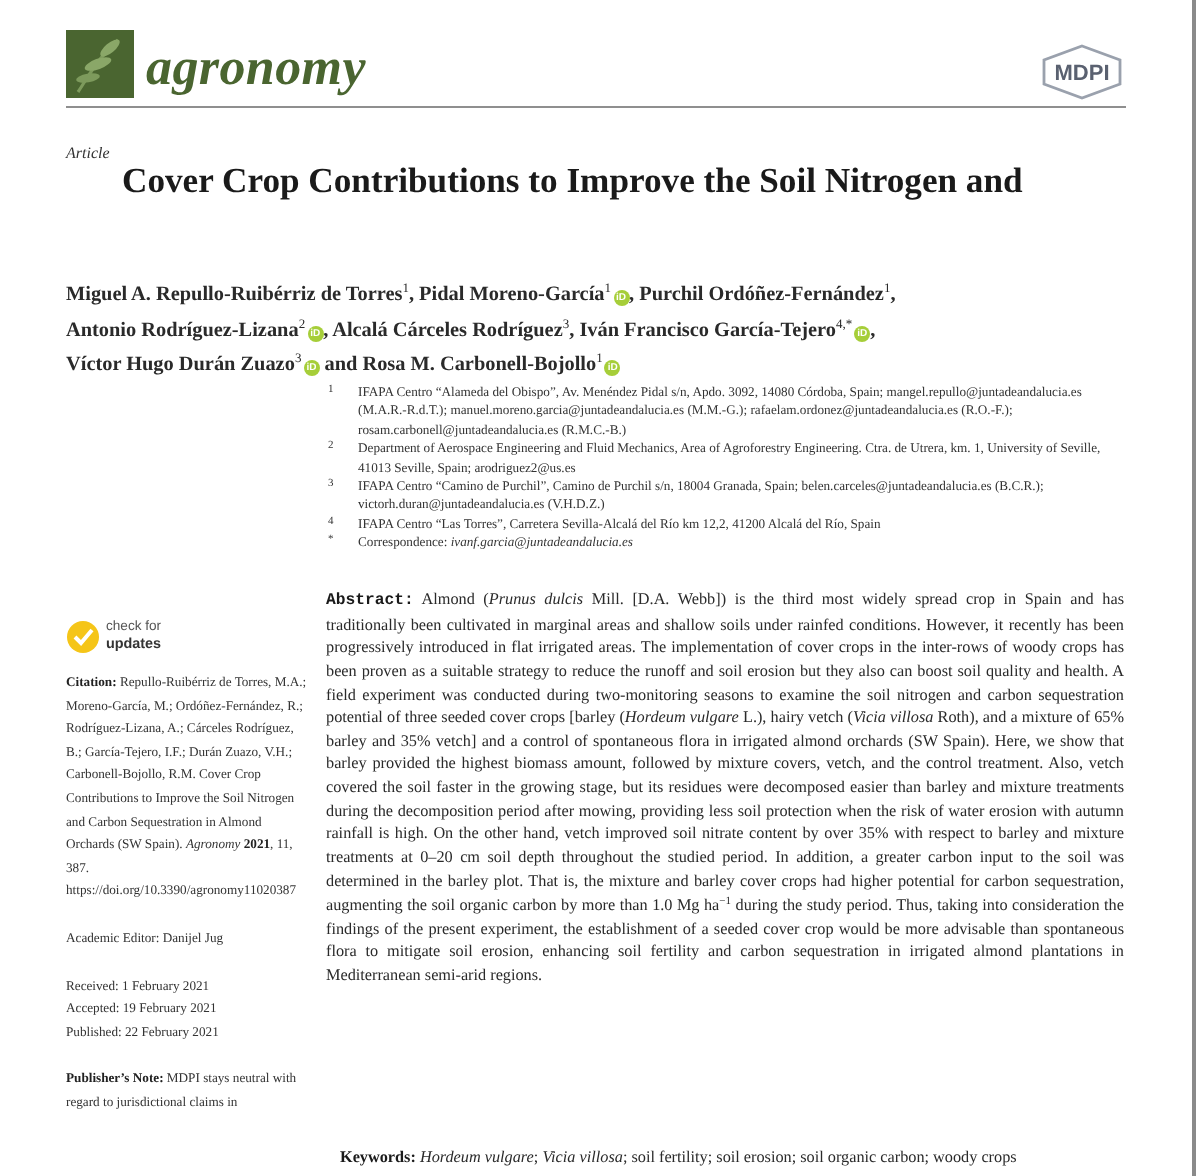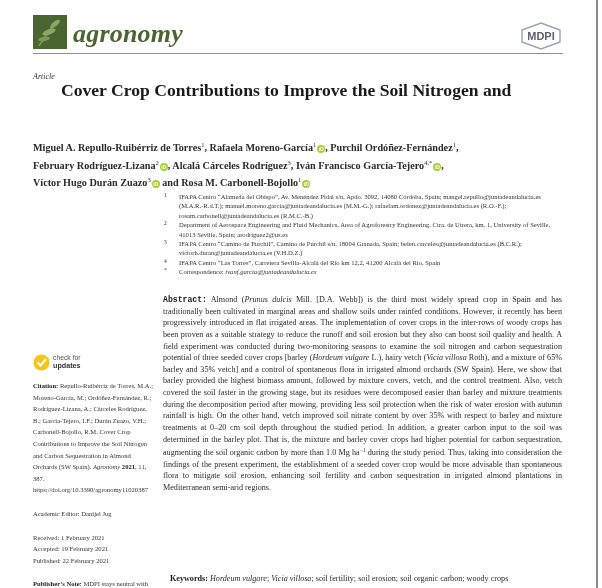--- a/index.html
+++ b/index.html
@@ -20,21 +20,21 @@
   .authors { position: absolute; left: 33px; top: 138px; width: 540px; font-weight: bold; font-size: 10.2px; line-height: 14.5px; color: #2a2a2a; }
   .authors sup { font-size: 6.5px; font-weight: normal; vertical-align: 4px; }
   .orcid { display: inline-block; width: 8px; height: 8px; border-radius: 50%; background: #a6ce39; color: #fff; font-size: 5px; line-height: 8px; text-align: center; vertical-align: 0px; font-family: "Liberation Sans", sans-serif; font-weight: bold; margin-left: 1px; }
 
   .affils { position: absolute; left: 163px; top: 192px; width: 400px; font-size: 6.6px; line-height: 9.4px; color: #333; }
   .affil { position: relative; padding-left: 16px; }
   .affil .num { position: absolute; left: 1px; top: -1px; font-size: 5.5px; }
   .affil i { font-style: italic; }
 
   .sidebar { position: absolute; left: 33px; top: 310px; width: 122px; font-size: 6.6px; line-height: 11.6px; color: #333; }
-  .check-updates { position: relative; height: 22px; margin-bottom: 4px; margin-top: 44px; }
+  .check-updates { position: relative; height: 22px; margin-bottom: 4px; }
   .check-icon { position: absolute; left: 0; top: 0; width: 17px; height: 17px; }
   .check-text { position: absolute; left: 20px; top: 0; font-family: "Liberation Sans", sans-serif; font-size: 6.8px; line-height: 7.6px; color: #555; }
   .check-text b { display: block; font-size: 7.2px; color: #333; }
   .citation b { font-weight: bold; color: #222; }
   .citation i { font-style: italic; }
   .sb-block { margin-top: 12px; }
   .pub-note b { font-weight: bold; color: #222; }
 
   .abstract { position: absolute; left: 163px; top: 294px; width: 399px; font-size: 8.15px; line-height: 11.62px; color: #2a2a2a; text-align: justify; }
   .abstract b { font-weight: bold; color: #1a1a1a; font-family: Liberation Mono, monospace; }
@@ -70,23 +70,23 @@
 </div>
 <div class="header-rule"></div>
 
 <div class="article-type">Article</div>
 <div class="title">
   <div>Cover Crop Contributions to Improve the Soil Nitrogen and</div>
 </div>
 
 <div class="authors">
   <span>Miguel A. Repullo-Ruibérriz de Torres</span><sup>1</sup><span>, </span>
-  <span>Rafaela Moreno-García</span><sup>1</sup><span class="orcid">iD</span><span>, </span>
+  <span>Pidal Moreno-García</span><sup>1</sup><span class="orcid">iD</span><span>, </span>
   <span>Purchil Ordóñez-Fernández</span><sup>1</sup><span>,</span><br>
-  <span>February Rodríguez-Lizana</span><sup>2</sup><span class="orcid">iD</span><span>, </span>
+  <span>Antonio Rodríguez-Lizana</span><sup>2</sup><span class="orcid">iD</span><span>, </span>
   <span>Alcalá Cárceles Rodríguez</span><sup>3</sup><span>, </span>
   <span>Iván Francisco García-Tejero</span><sup>4,*</sup><span class="orcid">iD</span><span>,</span><br>
   <span>Víctor Hugo Durán Zuazo</span><sup>3</sup><span class="orcid">iD</span><span> and </span>
   <span>Rosa M. Carbonell-Bojollo</span><sup>1</sup><span class="orcid">iD</span>
 </div>
 
 <div class="affils">
   <div class="affil">
     <span class="num">1</span>
     <span>IFAPA Centro “Alameda del Obispo”, Av. Menéndez Pidal s/n, Apdo. 3092, 14080 Córdoba, Spain; mangel.repullo@juntadeandalucia.es (M.A.R.-R.d.T.); manuel.moreno.garcia@juntadeandalucia.es (M.M.-G.); rafaelam.ordonez@juntadeandalucia.es (R.O.-F.); rosam.carbonell@juntadeandalucia.es (R.M.C.-B.)</span>

